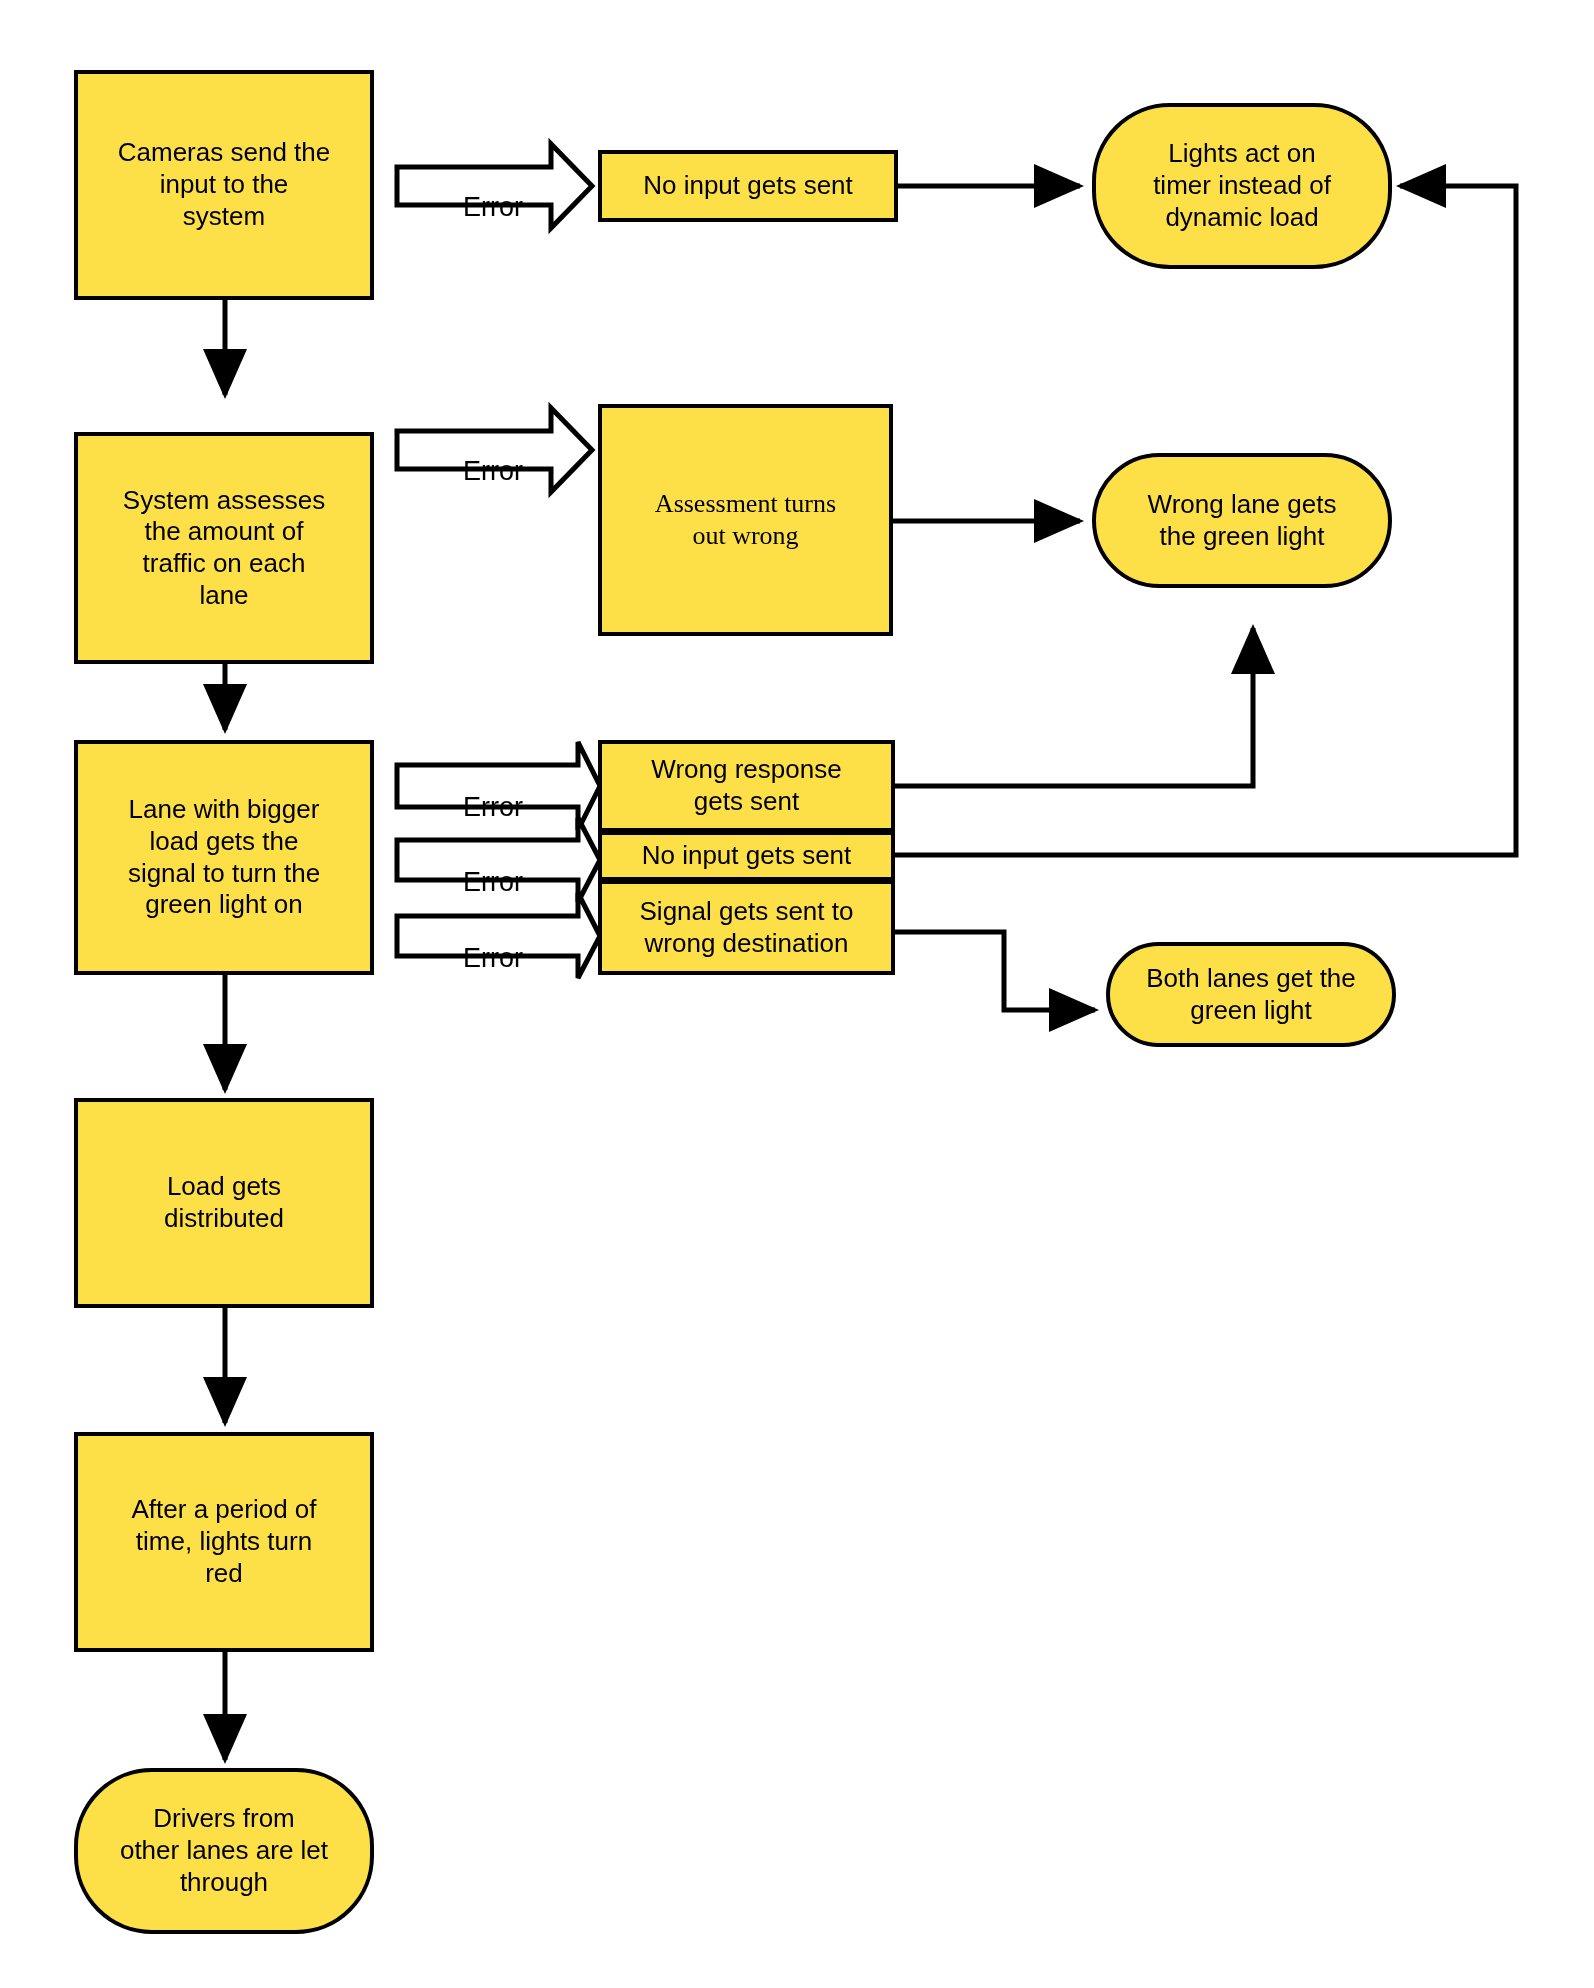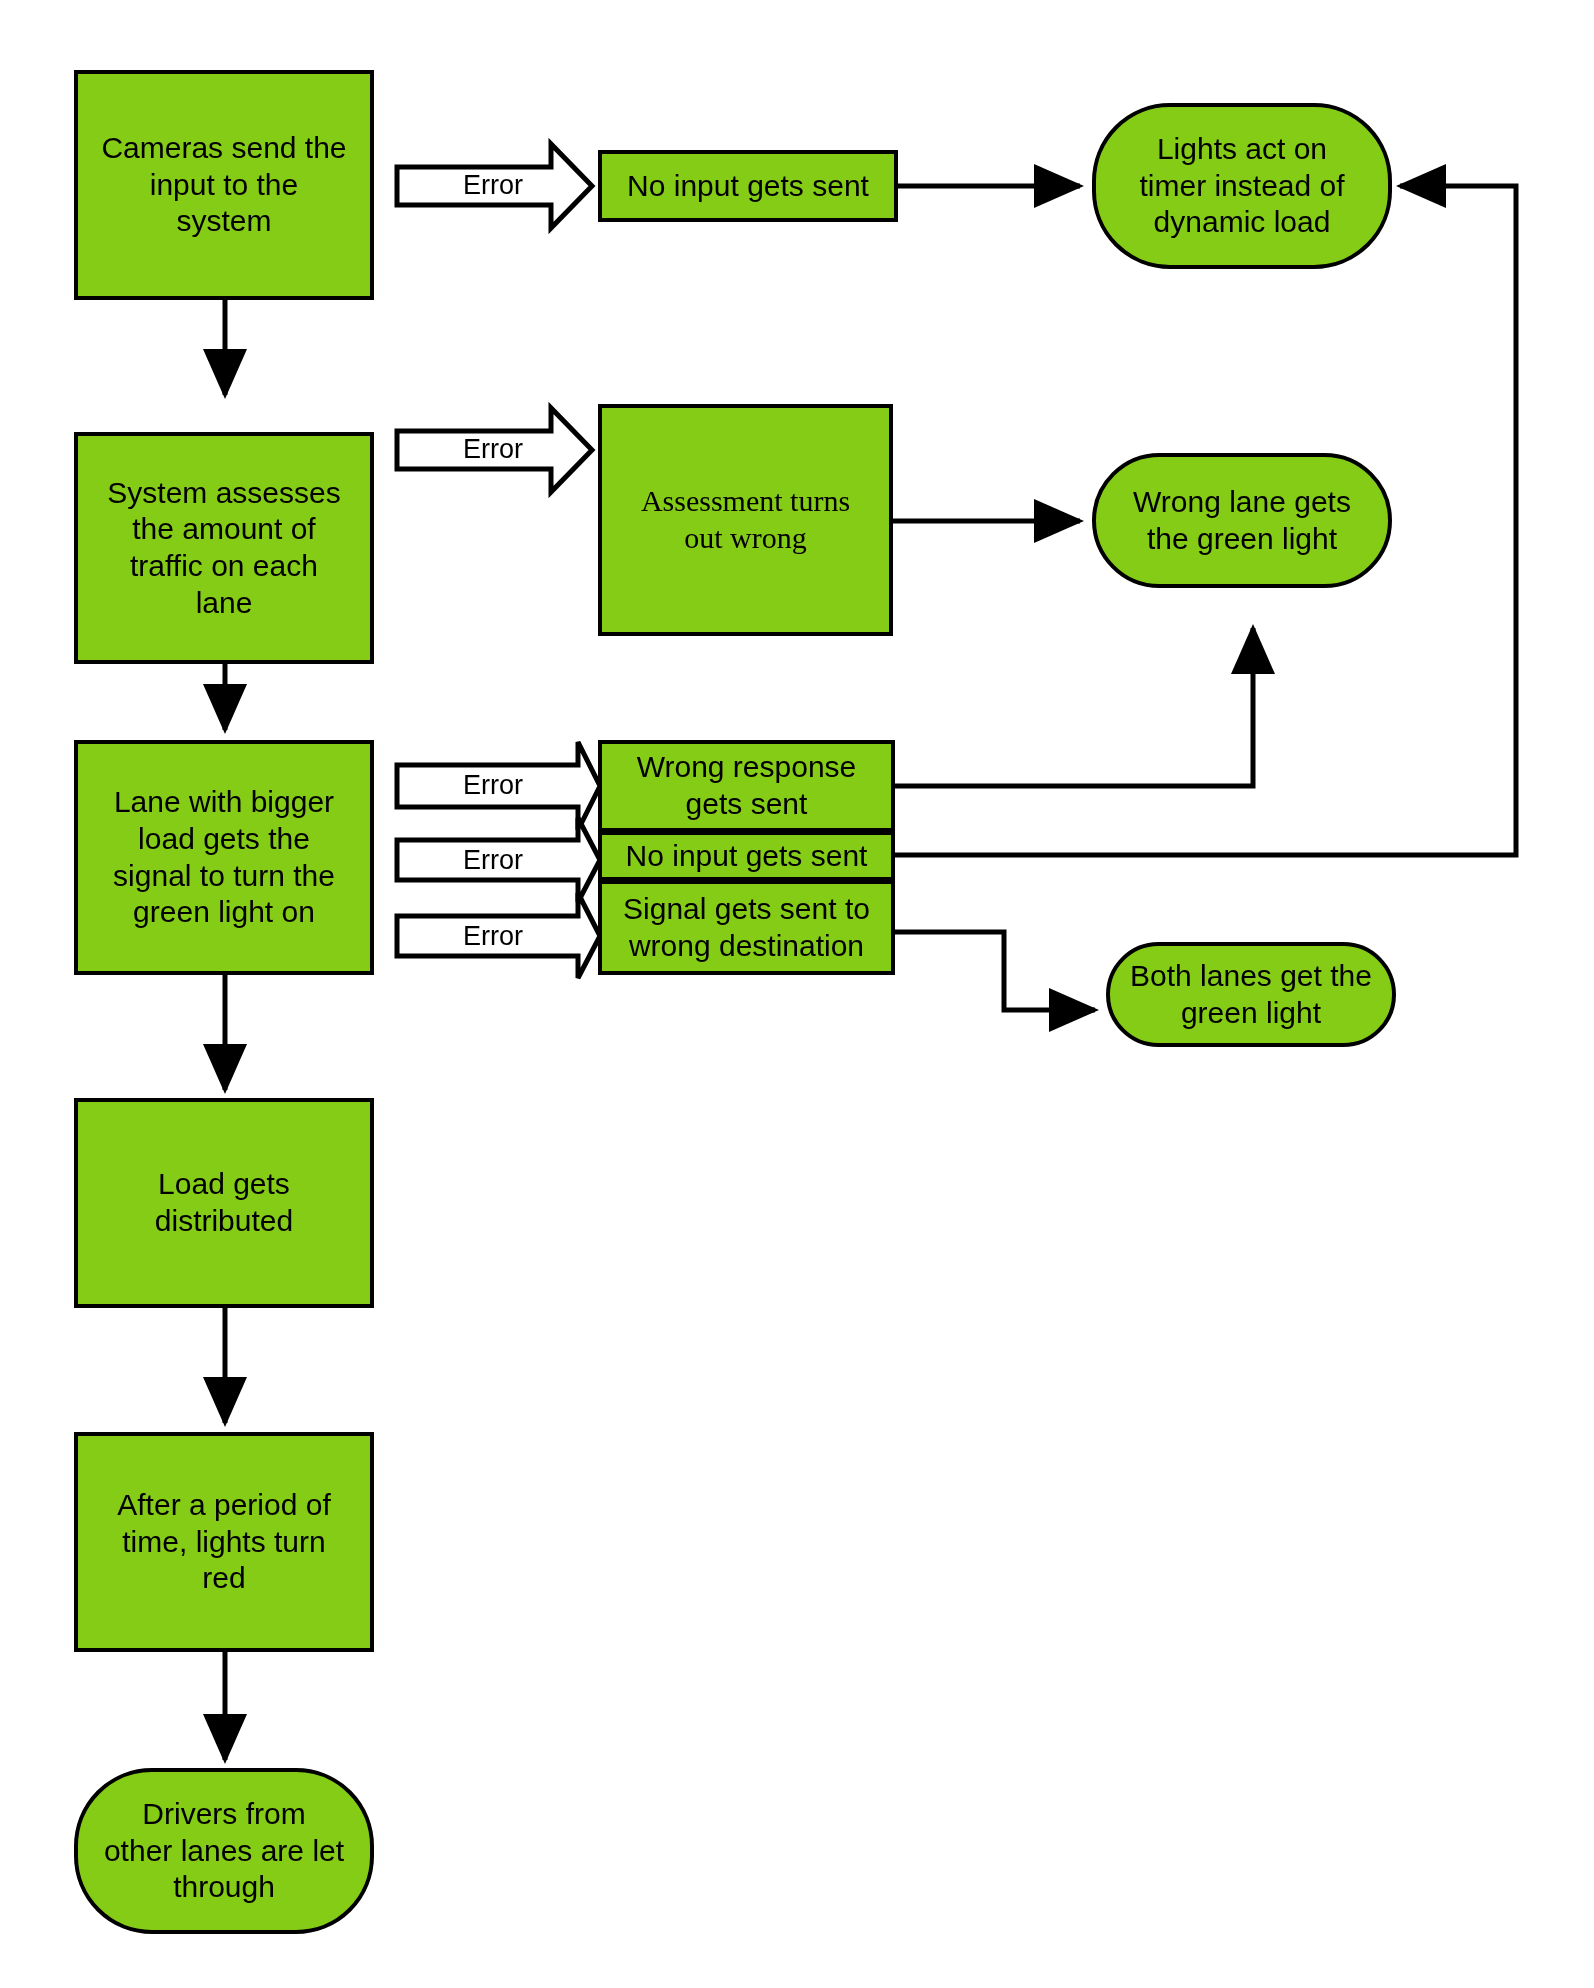--- a/index.html
+++ b/index.html
@@ -22,41 +22,42 @@
     left: 0;
     top: 0;
     width: 1594px;
     height: 1988px;
     pointer-events: none;
   }
   .node {
     position: absolute;
     box-sizing: border-box;
     border: 4px solid #000000;
-    background: #84cc16;
+    background: #fde047;
     display: flex;
     align-items: center;
     justify-content: center;
     text-align: center;
     color: #000000;
-    font-size: 30px;
+    font-size: 26px;
     line-height: 1.22;
     padding: 4px 10px;
     white-space: pre-line;
   }
   .node.rounded {
     border-radius: 78px;
   }
   .errlabel {
     position: absolute;
     color: #000000;
     font-size: 27px;
     line-height: 1;
     text-align: center;
     white-space: nowrap;
+    margin-top: 22px;
   }
 </style>
 </head>
 <body>
 
 <div id="canvas">
 
   <svg id="edges" viewBox="0 0 1594 1988">
     <defs>
       <marker id="ah" markerWidth="11" markerHeight="11" refX="9.2" refY="5" orient="auto" markerUnits="strokeWidth">

